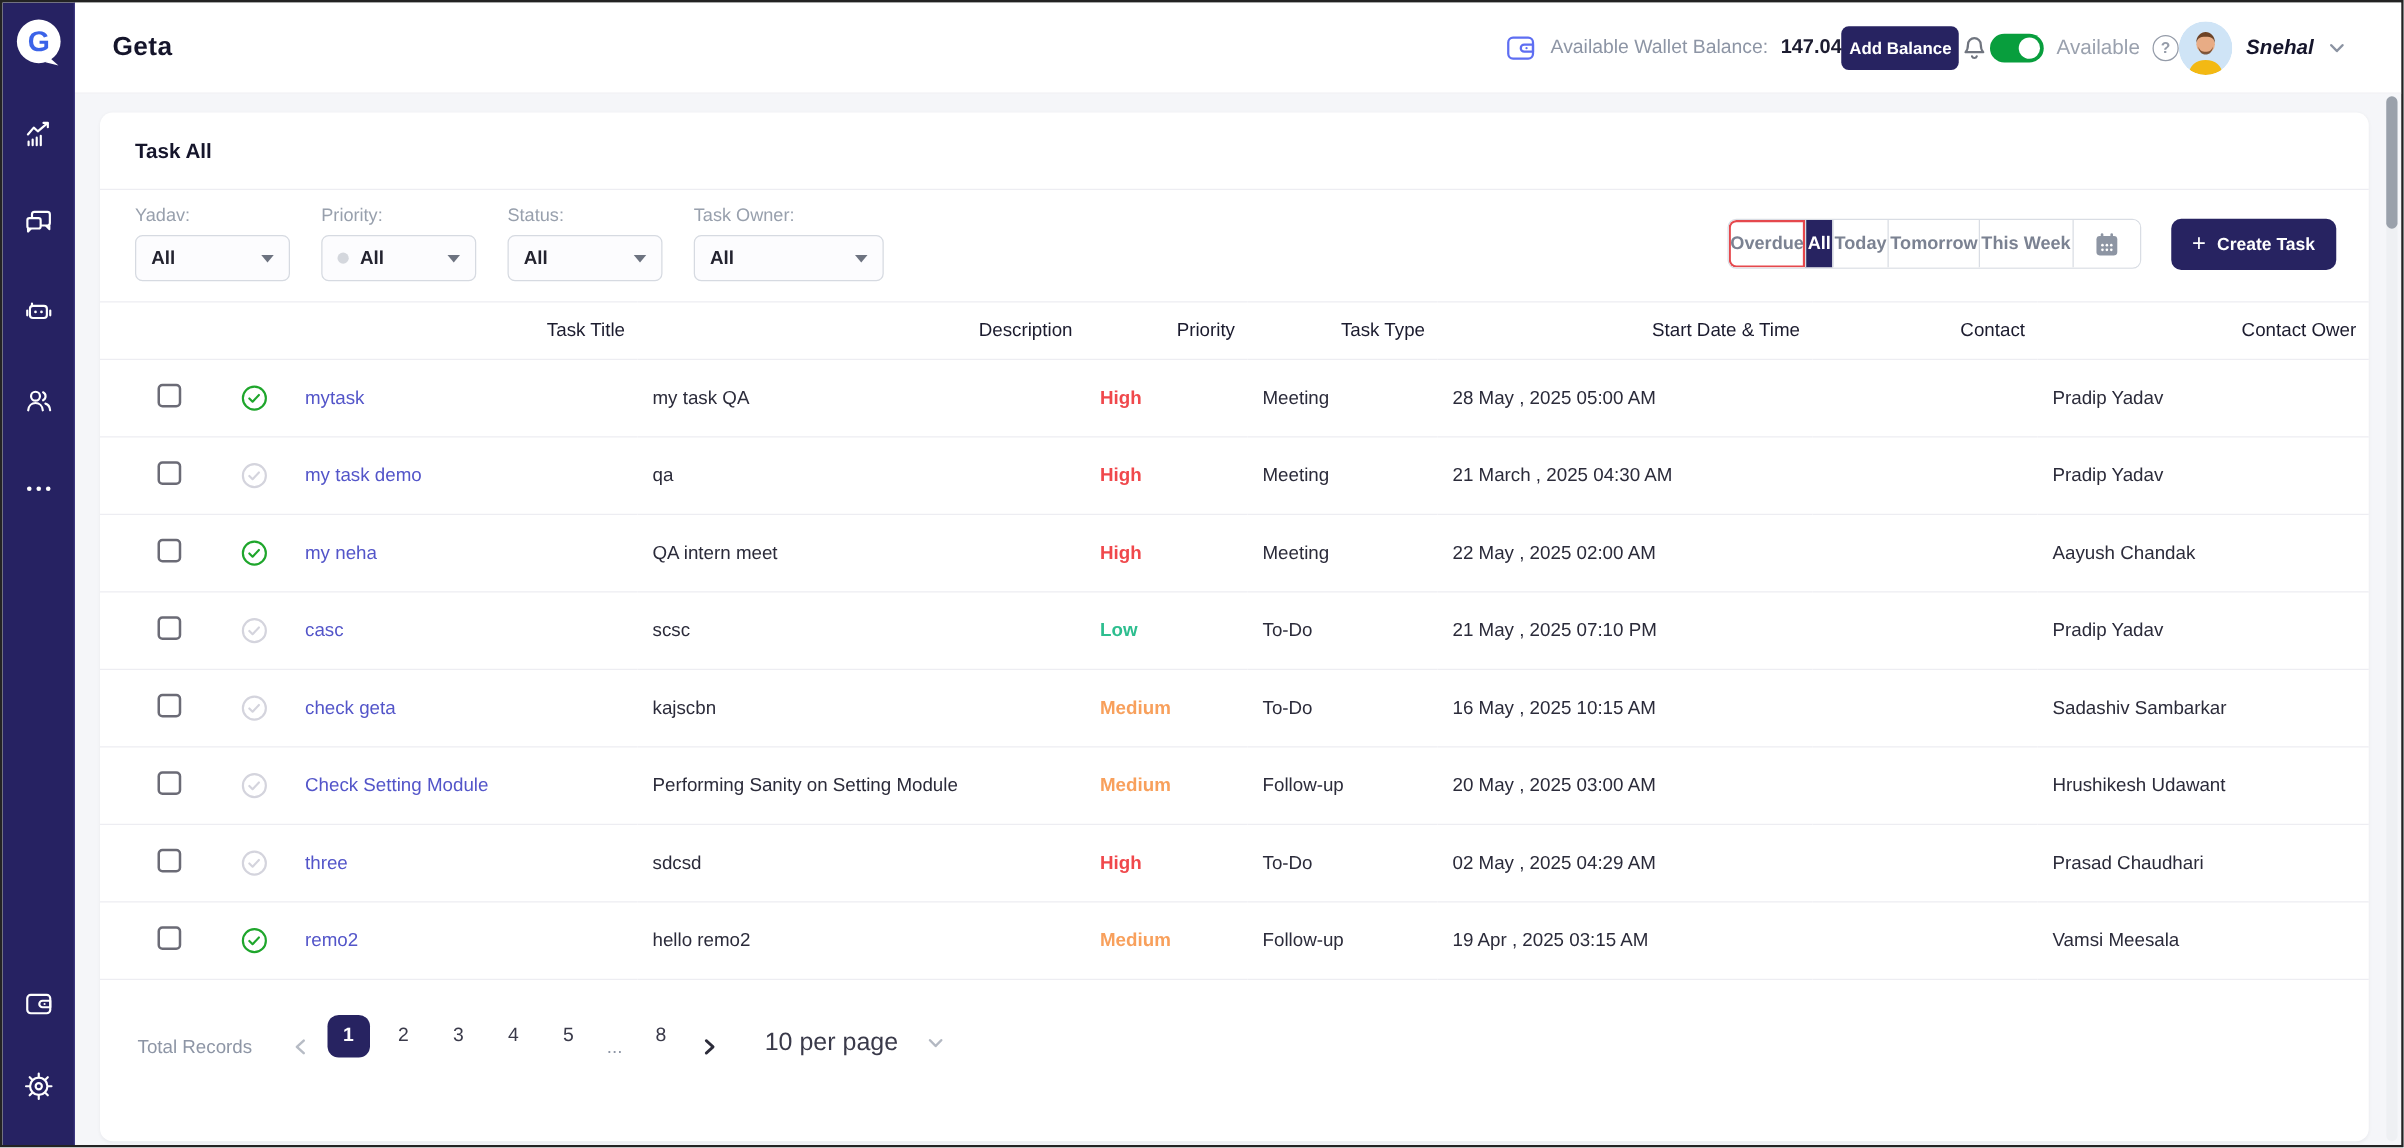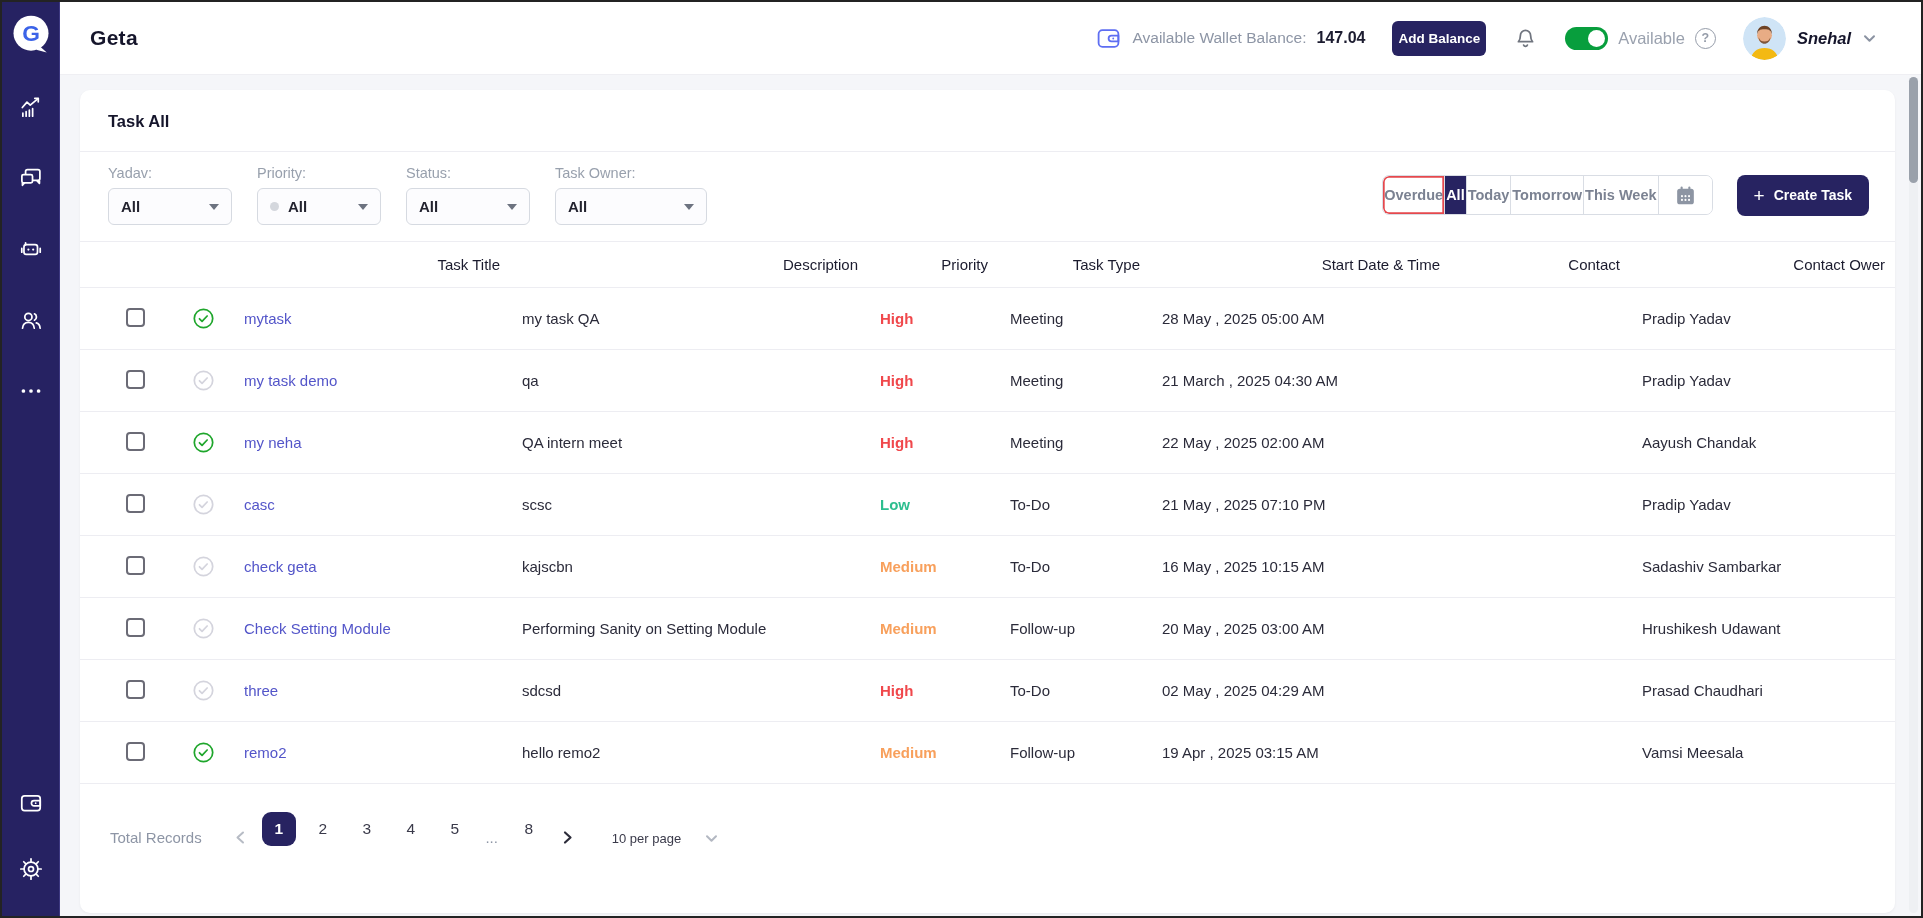--- a/index.html
+++ b/index.html
@@ -15,21 +15,21 @@
   .side-nav { display:flex; flex-direction:column; gap:45px; margin-top:39px; align-items:center; }
   .side-item { background:none; border:none; cursor:pointer; width:26px; height:26px; padding:0; }
   .side-item svg { width:26px; height:26px; display:block; }
   .side-bottom { margin-top:auto; margin-bottom:34px; display:flex; flex-direction:column; gap:40px; align-items:center; }
 
   
   .main { flex:1; display:flex; flex-direction:column; min-width:0; }
   .topbar { height:73px; flex-shrink:0; background:#fff; border-bottom:1px solid #efeff3;
     display:flex; align-items:center; padding:0 44px 0 30px; }
   .brand { font-size:21px; font-weight:bold; color:#15152b; letter-spacing:.3px; cursor:pointer; }
-  .top-right { margin-left:auto; display:flex; align-items:center; gap:27px; }
+  .top-right { margin-left:auto; display:flex; align-items:center; }
   .wallet-chip { display:flex; align-items:center; gap:10px; }
   .wallet-chip svg { width:27px; height:27px; }
   .wallet-label { color:#8d95a5; font-size:15.5px; }
   .wallet-value { color:#1c1c30; font-size:16px; font-weight:bold; }
   .btn-navy { background:#272361; color:#fff; border:none; cursor:pointer; }
   .add-balance { font-size:13.5px; font-weight:bold; padding:10px 6px; border-radius:6px; }
   .icon-btn { background:none; border:none; cursor:pointer; padding:0; display:flex; }
   .bell svg { width:25px; height:25px; }
   .avail { display:flex; align-items:center; gap:10px; }
   .toggle { width:43px; height:23px; border-radius:12px; background:#089e3d; position:relative; cursor:pointer; }
@@ -89,21 +89,21 @@
 
   
   .pagination { display:flex; align-items:flex-end; height:62px; padding:0 26px 0 30px; }
   .pg-total { color:#8d95a5; font-size:15px; margin-right:22px; }
   .pg-chev { background:none; border:none; cursor:pointer; padding:0 8px; display:flex; align-items:center; }
   .pg-chev svg { width:17px; height:17px; }
   .pg-num { min-width:34px; height:34px; margin:0 5px; border:none; background:none; font-size:15.5px;
     color:#3a3a4a; display:flex; align-items:center; justify-content:center; cursor:pointer; font-family:inherit; }
   .pg-num.active { background:#272361; color:#fff; border-radius:9px; font-weight:bold; }
   .pg-ellipsis { color:#8d95a5; margin:0 5px; min-width:20px; text-align:center; font-size:15px; }
-  .per-page { display:flex; align-items:center; gap:23px; margin-left:28px; font-size:13px; color:#3a3a4a; cursor:pointer; }
+  .per-page { display:flex; align-items:center; gap:23px; margin-left:28px; font-size:20px; color:#3a3a4a; cursor:pointer; }
   .per-page svg { width:15px; height:15px; }
 
   
   .scrollbar { position:absolute; top:75px; right:3px; bottom:3px; width:9px; background:#eef0f3;
     border-radius:5px; }
   .scroll-thumb { width:9px; height:106px; background:#9aa1ab; border-radius:5px; cursor:grab; }
 </style>
 </head>
 <body>
 

